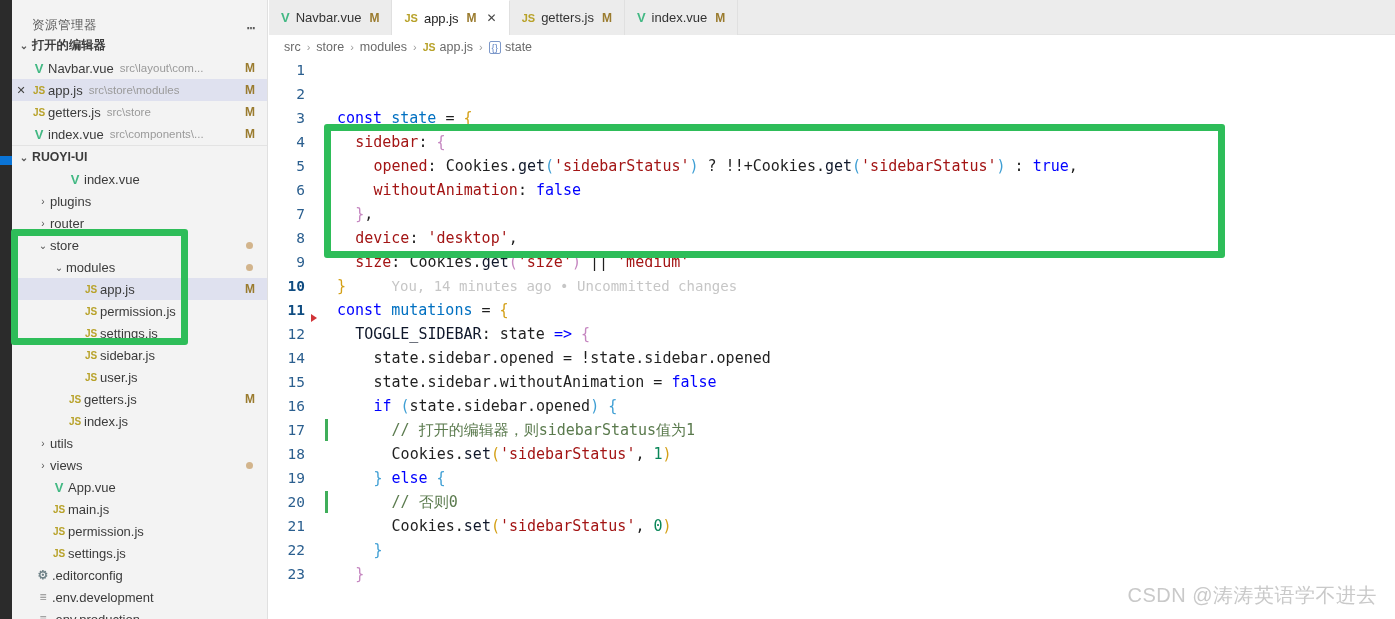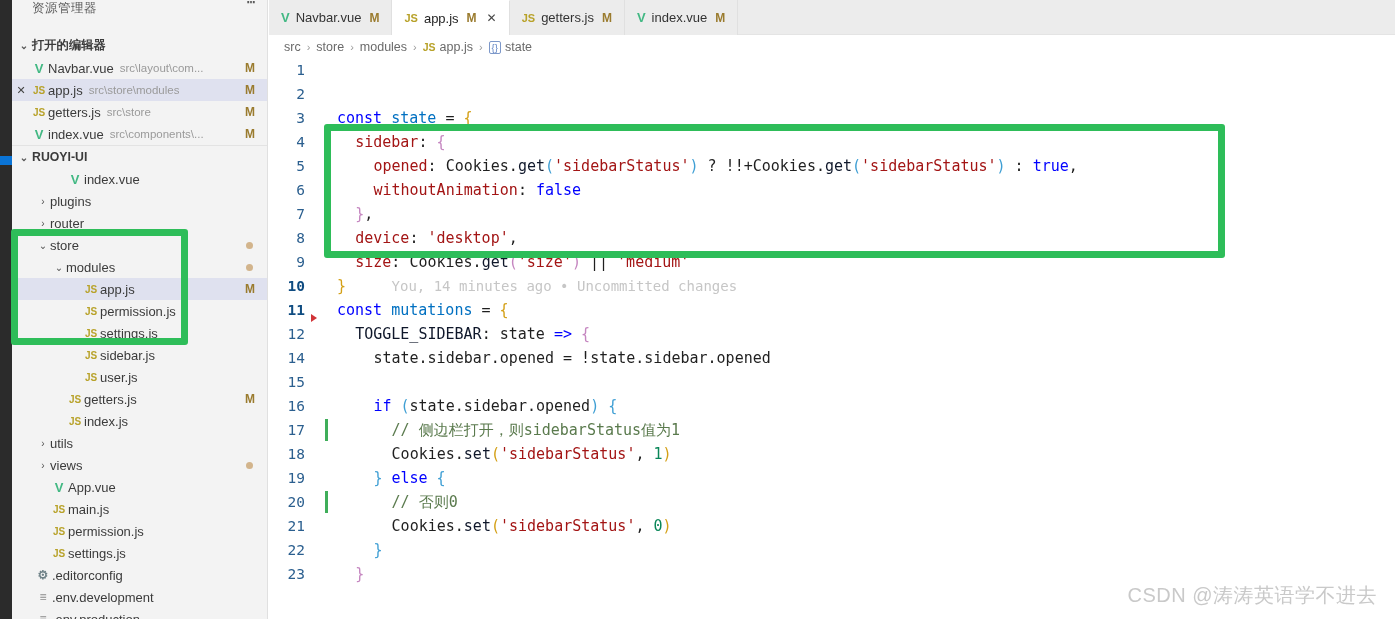--- a/index.html
+++ b/index.html
@@ -33,21 +33,21 @@
     position: absolute; left: 12px; top: 0;
     width: 256px; height: 619px;
     background: #f3f3f3;
     border-right: 1px solid #e0e0e0;
     font-size: 13px;
     color: #3b3b3b;
     overflow: hidden;
   }
   .sidebar-title-row {
     height: 34px;
-    display: flex; align-items: flex-start;
+    display: flex; align-items: flex-end;
     padding: 0 10px 0 20px;
     color: #5a5a5a;
     font-size: 12.5px;
     font-family: Liberation Mono, monospace;
   }
   .sidebar-title { letter-spacing: .5px; }
   .sidebar-more {
     margin-left: auto;
     color: #5a5a5a;
     font-size: 15px;
@@ -468,23 +468,23 @@
         <div class="code-line"><span class="gutter">4</span><span class="codetext"><span class="ind" style="width:18.2px"></span><span class="prop">sidebar</span><span class="op">:</span> <span class="br2">{</span></span></div>
         <div class="code-line"><span class="gutter">5</span><span class="codetext"><span class="ind" style="width:36.4px"></span><span class="prop">opened</span><span class="op">:</span> <span class="id">Cookies</span><span class="op">.</span><span class="fn">get</span><span class="br3">(</span><span class="str">'sidebarStatus'</span><span class="br3">)</span> <span class="op">?</span> <span class="op">!!+</span><span class="id">Cookies</span><span class="op">.</span><span class="fn">get</span><span class="br3">(</span><span class="str">'sidebarStatus'</span><span class="br3">)</span> <span class="op">:</span> <span class="kw">true</span><span class="op">,</span></span></div>
         <div class="code-line"><span class="gutter">6</span><span class="codetext"><span class="ind" style="width:36.4px"></span><span class="prop">withoutAnimation</span><span class="op">:</span> <span class="kw">false</span></span></div>
         <div class="code-line"><span class="gutter">7</span><span class="codetext"><span class="ind" style="width:18.2px"></span><span class="br2">}</span><span class="op">,</span></span></div>
         <div class="code-line"><span class="gutter">8</span><span class="codetext"><span class="ind" style="width:18.2px"></span><span class="prop">device</span><span class="op">:</span> <span class="str">'desktop'</span><span class="op">,</span></span></div>
         <div class="code-line"><span class="gutter">9</span><span class="codetext"><span class="ind" style="width:18.2px"></span><span class="prop">size</span><span class="op">:</span> <span class="id">Cookies</span><span class="op">.</span><span class="fn">get</span><span class="br2">(</span><span class="str">'size'</span><span class="br2">)</span> <span class="op">||</span> <span class="str">'medium'</span></span></div>
         <div class="code-line"><span class="gutter bold">10</span><span class="codetext"><span class="br1">}</span><span class="ind" style="width:45.5px"></span><span class="blame">You, 14 minutes ago • Uncommitted changes</span></span></div>
         <div class="code-line"><span class="gutter bold">11</span><span class="redmark"></span><span class="codetext"><span class="kw">const</span> <span class="var">mutations</span> <span class="op">=</span> <span class="br1">{</span></span></div>
         <div class="code-line"><span class="gutter">12</span><span class="codetext"><span class="ind" style="width:18.2px"></span><span class="fn">TOGGLE_SIDEBAR</span><span class="op">:</span> <span class="id">state</span> <span class="kw">=&gt;</span> <span class="br2">{</span></span></div>
         <div class="code-line"><span class="gutter">14</span><span class="codetext"><span class="ind" style="width:36.4px"></span><span class="id">state</span><span class="op">.</span><span class="id">sidebar</span><span class="op">.</span><span class="id">opened</span> <span class="op">=</span> <span class="op">!</span><span class="id">state</span><span class="op">.</span><span class="id">sidebar</span><span class="op">.</span><span class="id">opened</span></span></div>
-        <div class="code-line"><span class="gutter">15</span></div>
+        <div class="code-line"><span class="gutter">15</span><span class="codetext"><span class="ind" style="width:36.4px"></span><span class="id">state</span><span class="op">.</span><span class="id">sidebar</span><span class="op">.</span><span class="id">withoutAnimation</span> <span class="op">=</span> <span class="kw">false</span></span></div>
         <div class="code-line"><span class="gutter">16</span><span class="codetext"><span class="ind" style="width:36.4px"></span><span class="kw">if</span> <span class="br3">(</span><span class="id">state</span><span class="op">.</span><span class="id">sidebar</span><span class="op">.</span><span class="id">opened</span><span class="br3">)</span> <span class="br3">{</span></span></div>
-        <div class="code-line"><span class="gutter">17</span><span class="change-bar"></span><span class="codetext"><span class="ind" style="width:54.599999999999994px"></span><span class="cmt">// 侧边栏打开，则sidebarStatus值为1</span></span></div>
+        <div class="code-line"><span class="gutter">17</span><span class="change-bar"></span><span class="codetext"><span class="ind" style="width:54.599999999999994px"></span><span class="cmt">// 打开的编辑器，则sidebarStatus值为1</span></span></div>
         <div class="code-line"><span class="gutter">18</span><span class="codetext"><span class="ind" style="width:54.599999999999994px"></span><span class="id">Cookies</span><span class="op">.</span><span class="fn">set</span><span class="br1">(</span><span class="str">'sidebarStatus'</span><span class="op">,</span> <span class="num">1</span><span class="br1">)</span></span></div>
         <div class="code-line"><span class="gutter">19</span><span class="codetext"><span class="ind" style="width:36.4px"></span><span class="br3">}</span> <span class="kw">else</span> <span class="br3">{</span></span></div>
         <div class="code-line"><span class="gutter">20</span><span class="change-bar"></span><span class="codetext"><span class="ind" style="width:54.599999999999994px"></span><span class="cmt">// 否则0</span></span></div>
         <div class="code-line"><span class="gutter">21</span><span class="codetext"><span class="ind" style="width:54.599999999999994px"></span><span class="id">Cookies</span><span class="op">.</span><span class="fn">set</span><span class="br1">(</span><span class="str">'sidebarStatus'</span><span class="op">,</span> <span class="num">0</span><span class="br1">)</span></span></div>
         <div class="code-line"><span class="gutter">22</span><span class="codetext"><span class="ind" style="width:36.4px"></span><span class="br3">}</span></span></div>
         <div class="code-line"><span class="gutter">23</span><span class="codetext"><span class="ind" style="width:18.2px"></span><span class="br2">}</span></span></div>
       </div>
   </div>
 
   <div class="hl-box" id="hl-code"></div>

